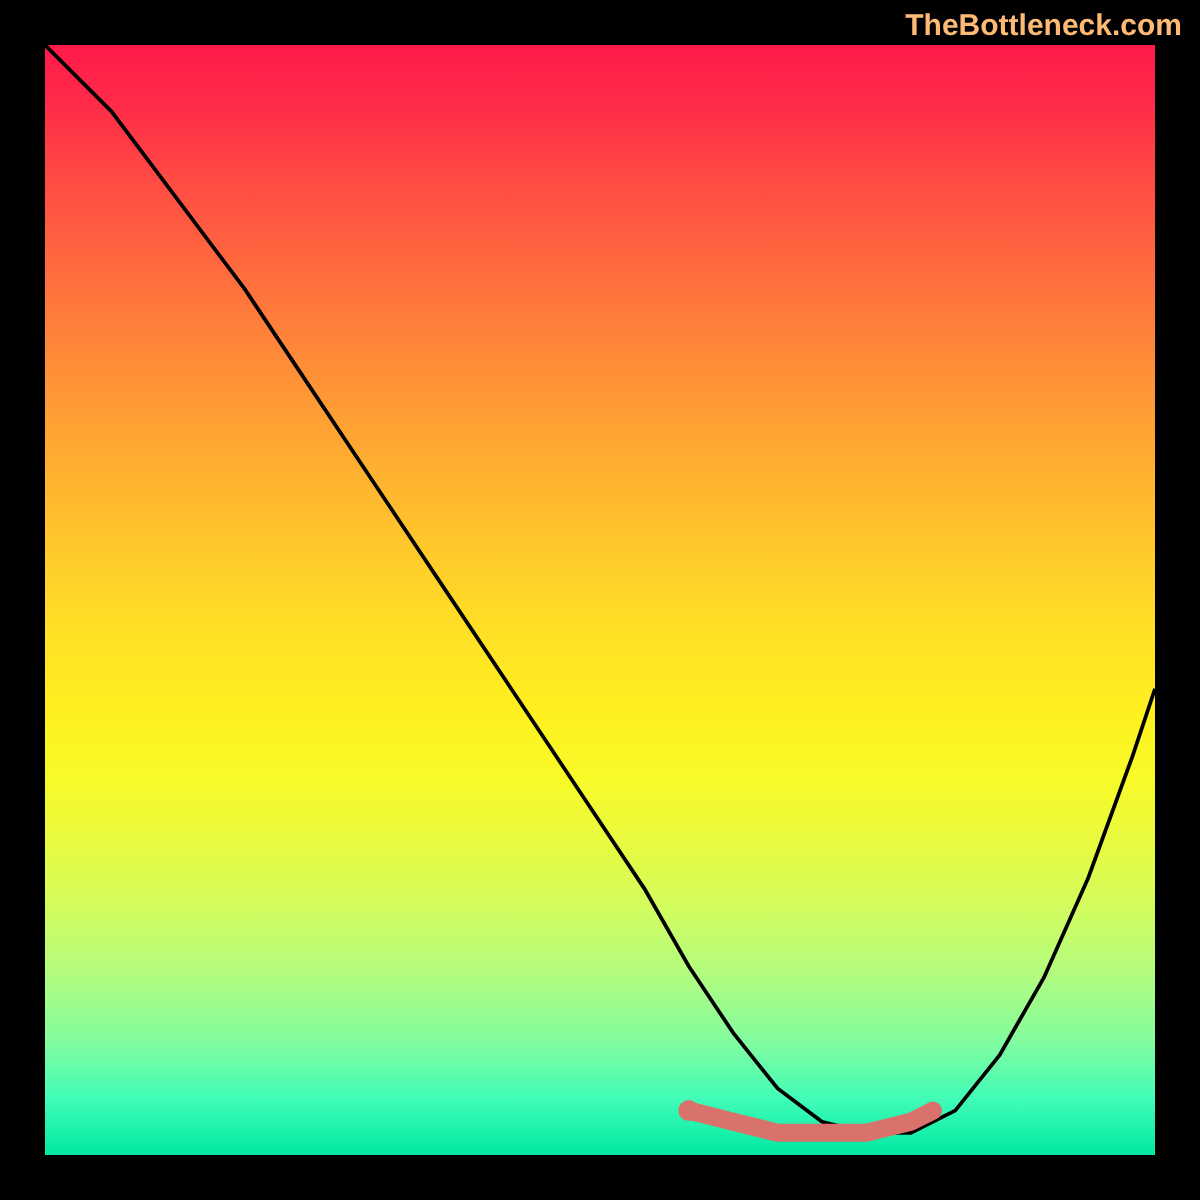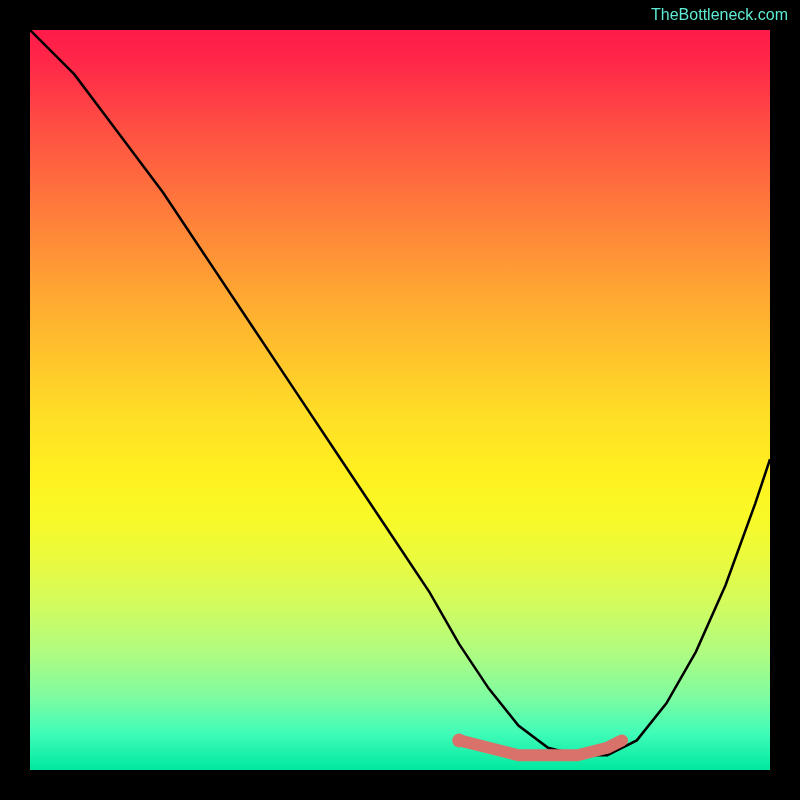--- a/index.html
+++ b/index.html
@@ -39,23 +39,23 @@
       #b0fc80 84%,
       #80fca0 90%,
       #40fcb8 95%,
       #00e8a0 100%
     );
   }
   .watermark {
     position: absolute;
     top: 6px;
     right: 12px;
-    color: #5eead4;
-    font-size: 16px;
-    font-weight: normal;
+    color: #fdba74;
+    font-size: 20px;
+    font-weight: bold;
     z-index: 5;
   }
   svg.overlay {
     position: absolute;
     left: 0;
     top: 0;
     width: 740px;
     height: 740px;
   }
 </style>

